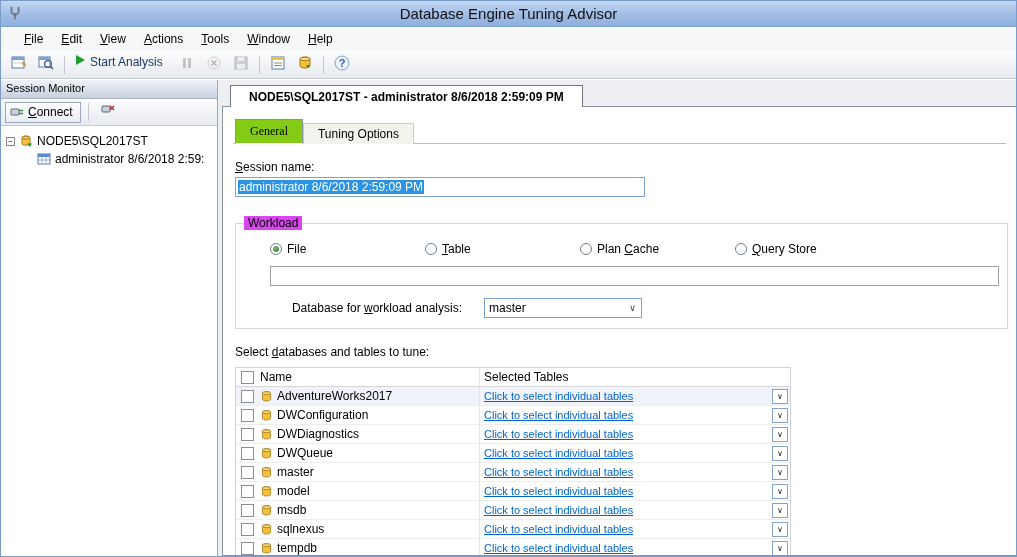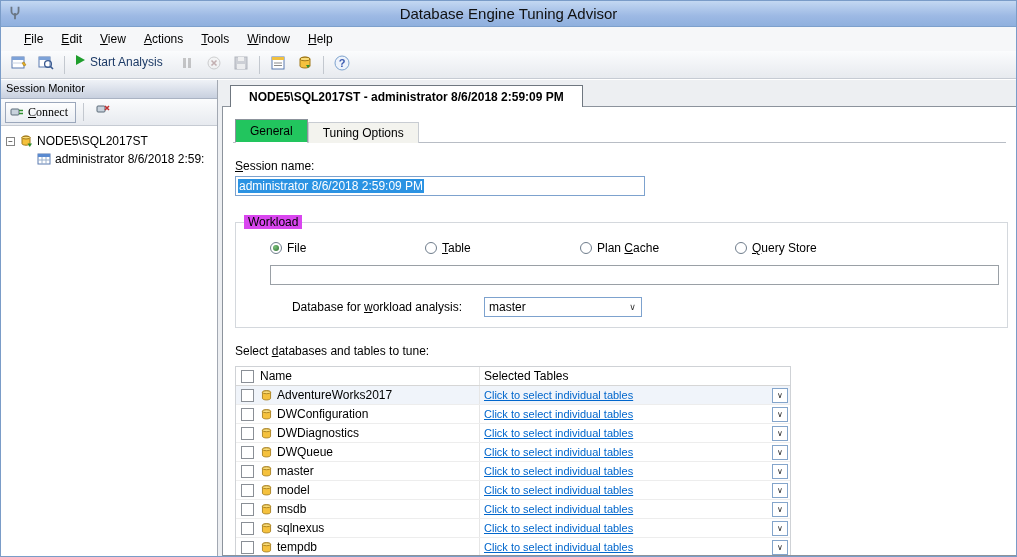--- a/index.html
+++ b/index.html
@@ -27,37 +27,37 @@
   .icon16 { width:16px; height:16px; display:block; }
   .play-tri { width:0; height:0; border-left:9px solid #1f9e2c; border-top:5.5px solid transparent; border-bottom:5.5px solid transparent; }
 
   
   .content { position:absolute; top:79px; left:0; right:0; bottom:0; display:flex; }
 
   
   .left-panel { width:217px; display:flex; flex-direction:column; border-right:1px solid #a2a8b2; background:#fff; }
   .sm-header { height:19px; background:linear-gradient(#eff2f7,#c8d0df); border-bottom:1px solid #aab3c3; padding:2px 5px; font-size:11px; }
   .sm-toolbar { height:27px; background:linear-gradient(#fbfcfd,#e7eaef); border-bottom:1px solid #c6cbd3; display:flex; align-items:center; padding-left:4px; gap:4px; }
-  .connect-btn { display:flex; align-items:center; gap:4px; border:1px solid #9ba7bb; background:linear-gradient(#fefefe,#e9edf3); padding:2px 7px 2px 4px; height:21px; font-size:12px; font-family:Liberation Serif, serif; }
+  .connect-btn { display:flex; align-items:center; gap:4px; border:1px solid #9ba7bb; background:linear-gradient(#fefefe,#e9edf3); padding:2px 7px 2px 4px; height:21px; font-size:12px; font-family:Liberation Sans, sans-serif; }
   .icon14 { width:14px; height:14px; display:block; }
   .tree { flex:1; background:#fff; padding-top:6px; overflow:hidden; }
   .tree-row { display:flex; align-items:center; gap:4px; height:18px; padding-left:5px; white-space:nowrap; }
   .tree-row.child { padding-left:36px; }
   .expander { width:9px; height:9px; border:1px solid #848484; background:#fff; font-size:8px; line-height:7px; text-align:center; display:inline-block; }
   .tree-label { overflow:hidden; text-overflow:clip; }
 
   
   .doc-area { flex:1; position:relative; background:#edeff2; }
   .tabstrip { height:26px; display:flex; align-items:flex-end; padding-left:12px; }
   .doc-tab { background:#fff; border:1px solid #6f7780; border-bottom:none; padding:4px 18px 3px 18px; font-weight:bold; margin-bottom:-1px; z-index:2; position:relative; white-space:nowrap; }
   .doc-panel { position:absolute; top:26px; left:4px; right:0; bottom:0; background:#fff; border:1px solid #8c939c; border-right:none; overflow:hidden; }
 
   .subtab-row { display:flex; align-items:flex-end; margin:12px 10px 0 10px; border-bottom:1px solid #b8bdc5; padding-left:2px; }
   .subtab { padding:3px 14px; margin-bottom:-1px; border:1px solid #c8ccd2; border-bottom:none; background:#f3f3ee; margin-top:3px; }
-  .subtab.active { background:#22c55e; border:1px solid #8c939c; border-bottom:1px solid #fff; margin-top:0; padding:4px 14px; }
+  .subtab.active { background:#84cc16; border:1px solid #8c939c; border-bottom:1px solid #fff; margin-top:0; padding:4px 14px;font-family:Liberation Serif, serif; }
 
   .page { padding:16px 6px 0 12px; }
   .field-label { margin-bottom:3px; }
   .textbox { width:410px; height:20px; border:1px solid #7da2ce; background:#fff; display:flex; align-items:center; padding:0 2px; }
   .selection { background:#2b93e3; color:#fff; padding:0 1px; white-space:nowrap; }
 
   .groupbox { position:relative; margin-top:26px; margin-right:2px; border:1px solid #d4d8dd; padding:18px 0 10px 0; }
   .groupbox-label { position:absolute; top:-8px; left:8px; background:#d946ef; padding:0 4px; }
   .radio-row { display:flex; padding-left:34px; }
   .radio-opt { width:155px; display:flex; align-items:center; gap:5px; }

